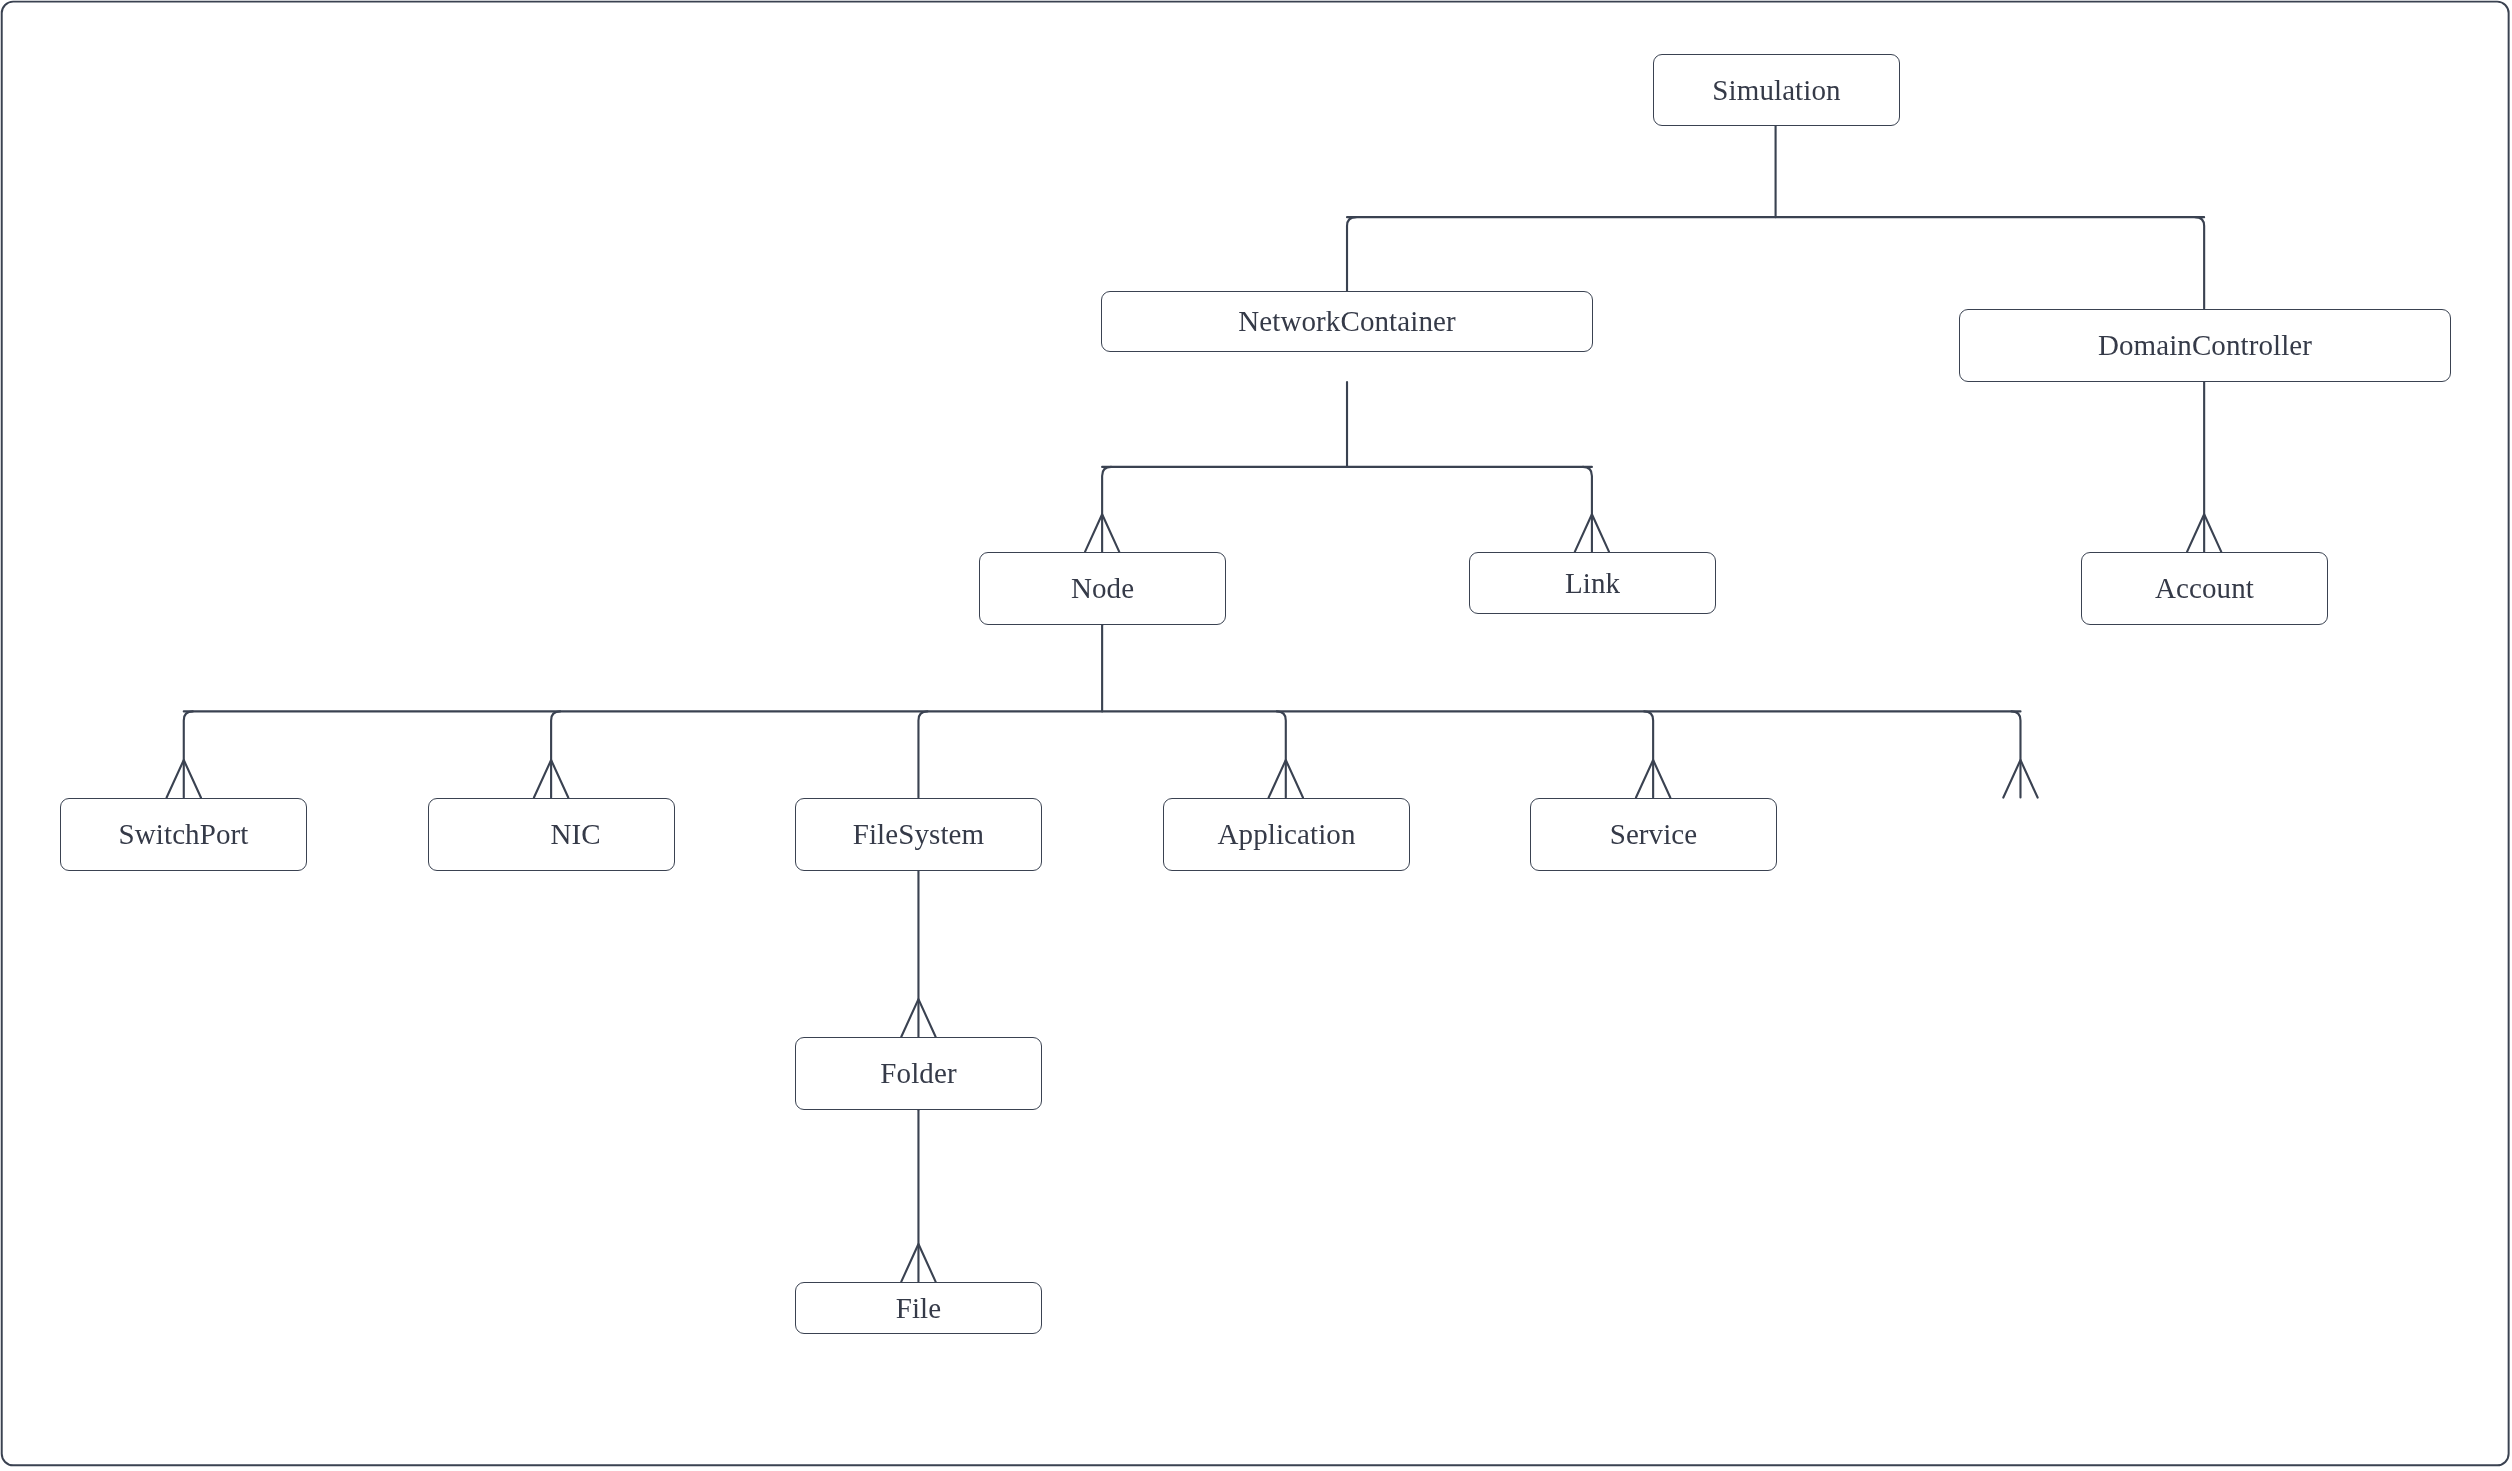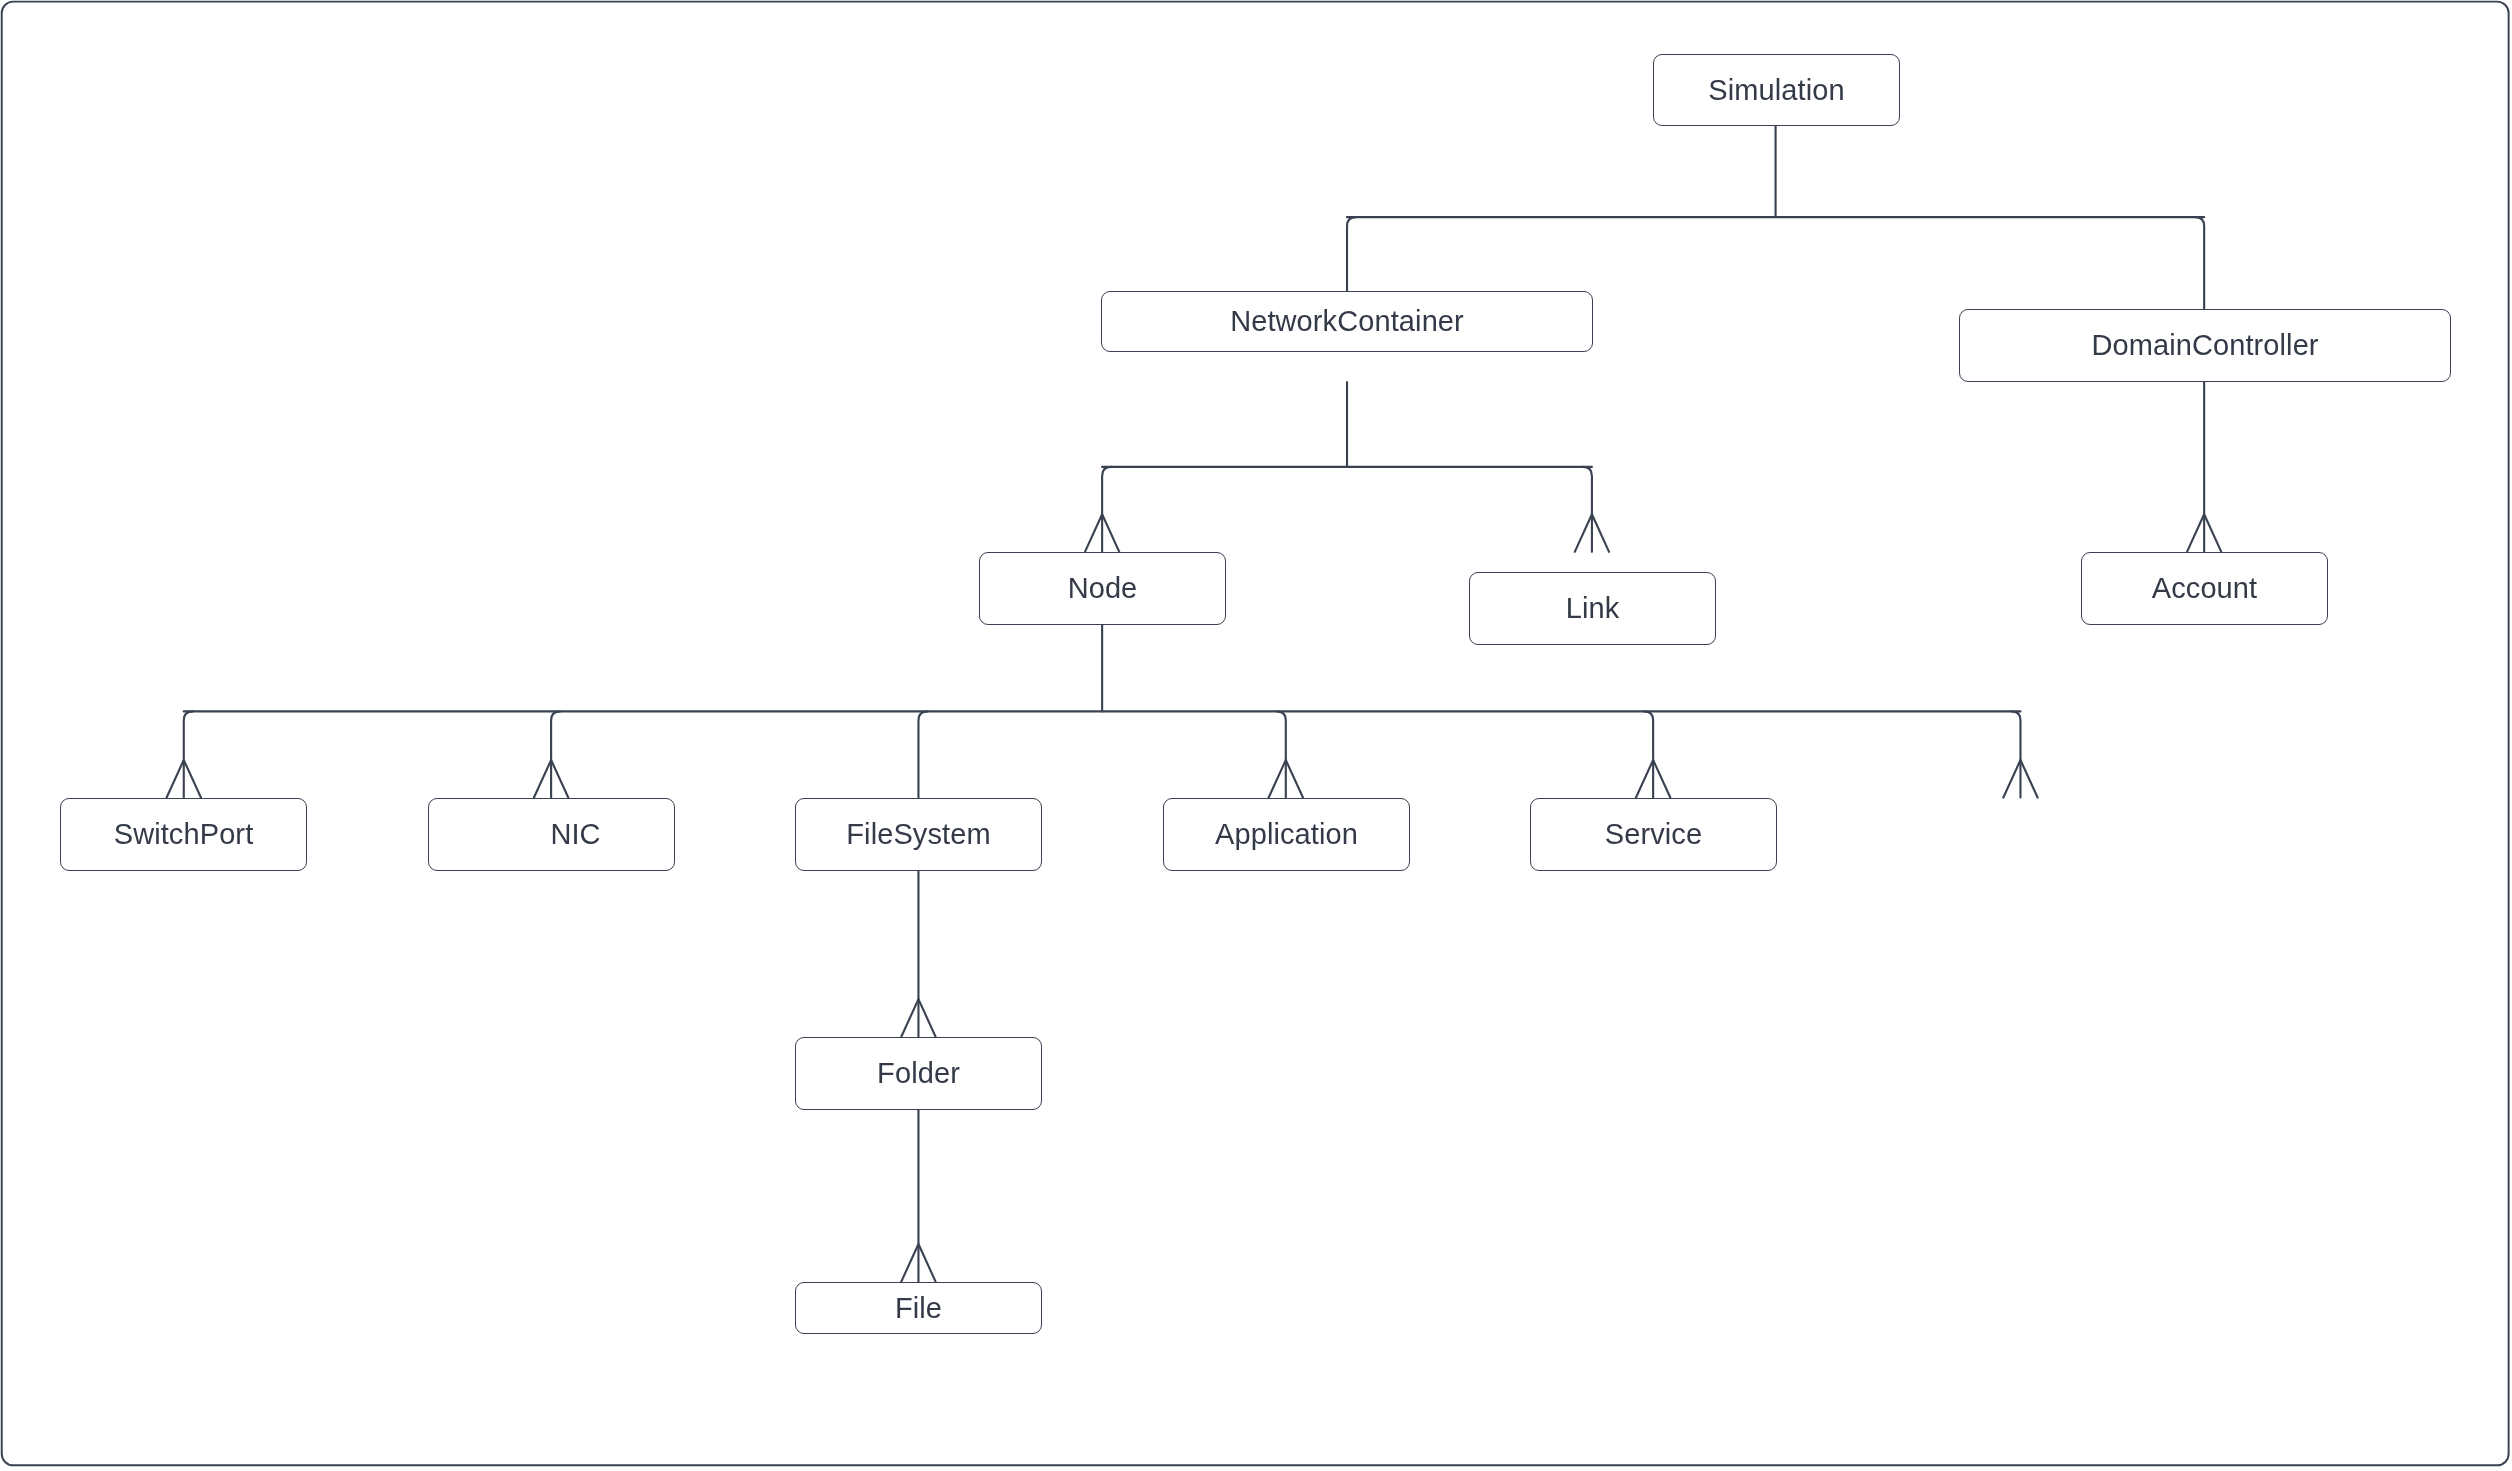--- a/index.html
+++ b/index.html
@@ -30,21 +30,21 @@
     position: absolute;
     box-sizing: border-box;
     background: #ffffff;
     border: 1.6px solid #3a4251;
     border-radius: 9px;
     display: flex;
     align-items: center;
     justify-content: center;
     color: #353a48;
     font-size: 29px;
-    font-family: Liberation Sans, sans-serif;
+    font-family: Liberation Serif, serif;
     font-weight: 400;
     letter-spacing: 0.1px;
     white-space: nowrap;
     z-index: 2;
   }
   .node-label {
     pointer-events: none;
   }
 </style>
 </head>
@@ -110,21 +110,21 @@
   </div>
   <div class="node-box" style="left: 1101px; top: 291px; width: 492px; height: 61px;">
     <span class="node-label">NetworkContainer</span>
   </div>
   <div class="node-box" style="left: 1959px; top: 309px; width: 492px; height: 73px;">
     <span class="node-label">DomainController</span>
   </div>
   <div class="node-box" style="left: 979px; top: 552px; width: 247px; height: 73px; align-items: center;">
     <span class="node-label">Node</span>
   </div>
-  <div class="node-box" style="left: 1469px; top: 552px; width: 247px; height: 73px; margin-top: 20px;">
+  <div class="node-box" style="left: 1469px; top: 552px; width: 247px; height: 62px;">
     <span class="node-label">Link</span>
   </div>
   <div class="node-box" style="left: 2081px; top: 552px; width: 247px; height: 73px;">
     <span class="node-label">Account</span>
   </div>
   <div class="node-box" style="left: 60px; top: 798px; width: 247px; height: 73px;">
     <span class="node-label">SwitchPort</span>
   </div>
   <div class="node-box" style="left: 428px; top: 798px; width: 247px; height: 73px; padding-left: 48px;">
     <span class="node-label">NIC</span>

